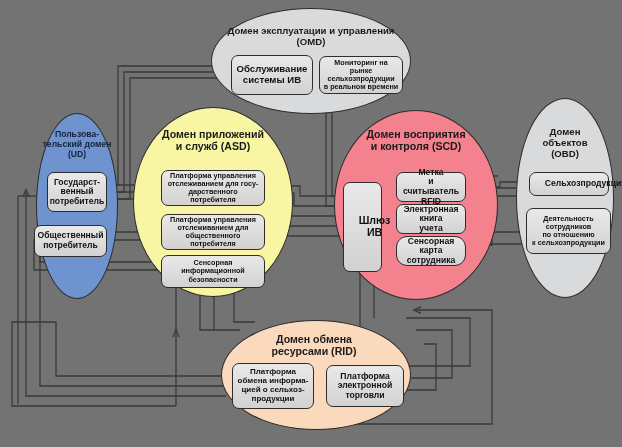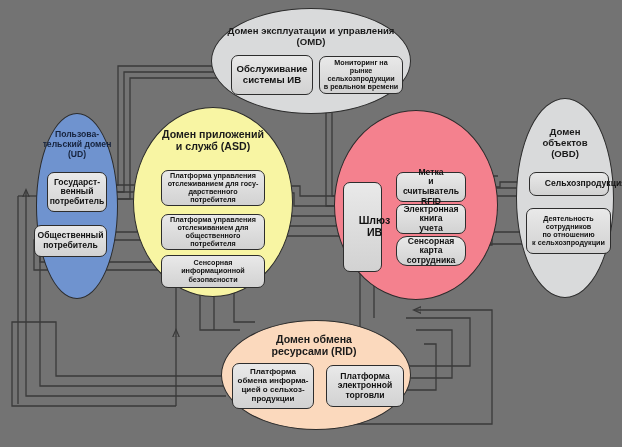--- a/index.html
+++ b/index.html
@@ -158,20 +158,22 @@
     <div>
       <div>Сенсорная</div>
       <div>информационной</div>
       <div>безопасности</div>
     </div>
   </div>
 
   <div class="domain scd" style="left:334px;top:110px;width:164px;height:190px;">
   </div>
   <div class="domain-title t11" style="left:334px;top:128px;width:164px;">
+    <div>Домен восприятия</div>
+    <div>и контроля (SCD)</div>
   </div>
   <div class="node t11" style="left:343px;top:182px;width:39px;height:90px;padding-left:27px;">
     <div>
       <div>Шлюз</div>
       <div>ИВ</div>
     </div>
   </div>
   <div class="node t9" style="left:396px;top:172px;width:70px;height:30px;">
     <div>
       <div>Метка</div>

